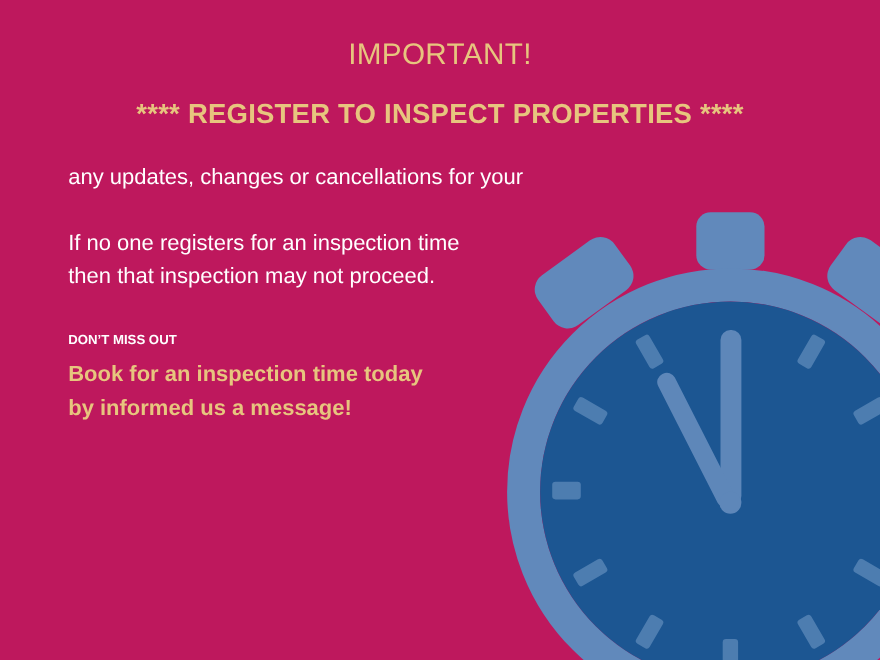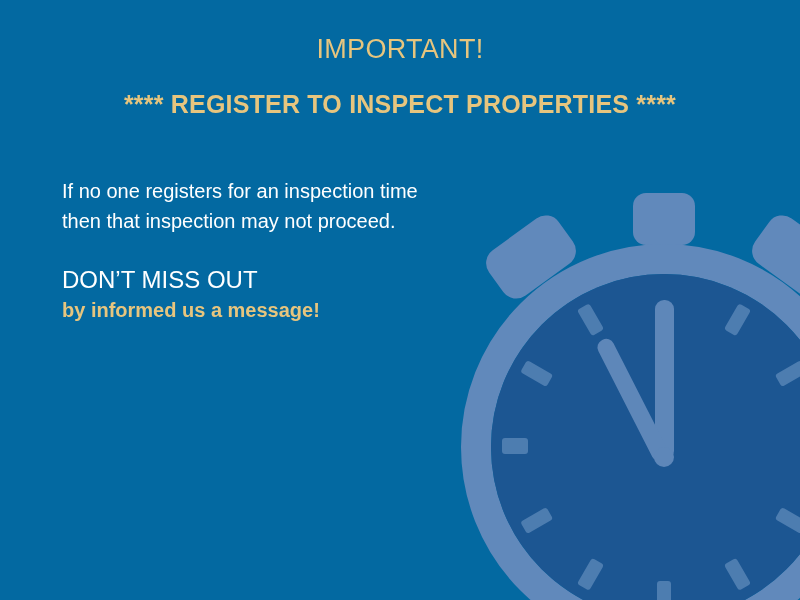--- a/index.html
+++ b/index.html
@@ -10,21 +10,21 @@
     width: 800px;
     height: 600px;
     overflow: hidden;
     font-family: "Liberation Sans", sans-serif;
   }
 
   #slide {
     position: relative;
     width: 800px;
     height: 600px;
-    background: #0369a1;
+    background: #be185d;
     overflow: hidden;
   }
 
   
   #clock-graphic {
     position: absolute;
     left: 440px;
     top: 185px;
     width: 440px;
     height: 440px;
@@ -83,22 +83,22 @@
   .para-gap {
     height: 30px;
   }
 
   .para-gap-small {
     height: 28px;
   }
 
   .cta-plain {
     color: #FFFFFF;
-    font-size: 24px;
-    font-weight: 400;
+    font-size: 12px;
+    font-weight: 700;
     line-height: 31px;
     white-space: pre;
   }
 
   .cta-gold {
     color: #E7C57E;
     font-size: 20px;
     font-weight: 700;
     line-height: 31px;
     white-space: pre;
@@ -152,26 +152,28 @@
 
   <div id="content">
 
     <div class="heading-block">
       <div class="title-main">IMPORTANT!</div>
       <div class="title-sub">****  REGISTER TO INSPECT PROPERTIES ****</div>
     </div>
 
     <div class="body-block">
 
+      <div class="para">any updates, changes or cancellations for your</div>
 
       <div class="para-gap"></div>
 
       <div class="para">If no one registers for an inspection time</div>
       <div class="para">then that inspection may not proceed.</div>
 
       <div class="para-gap-small"></div>
 
       <div class="cta-plain">DON’T MISS OUT</div>
+      <div class="cta-gold">Book for an inspection time today</div>
       <div class="cta-gold">by informed us a message!</div>
 
     </div>
   </div>
 </div>
 
 </body></html>

